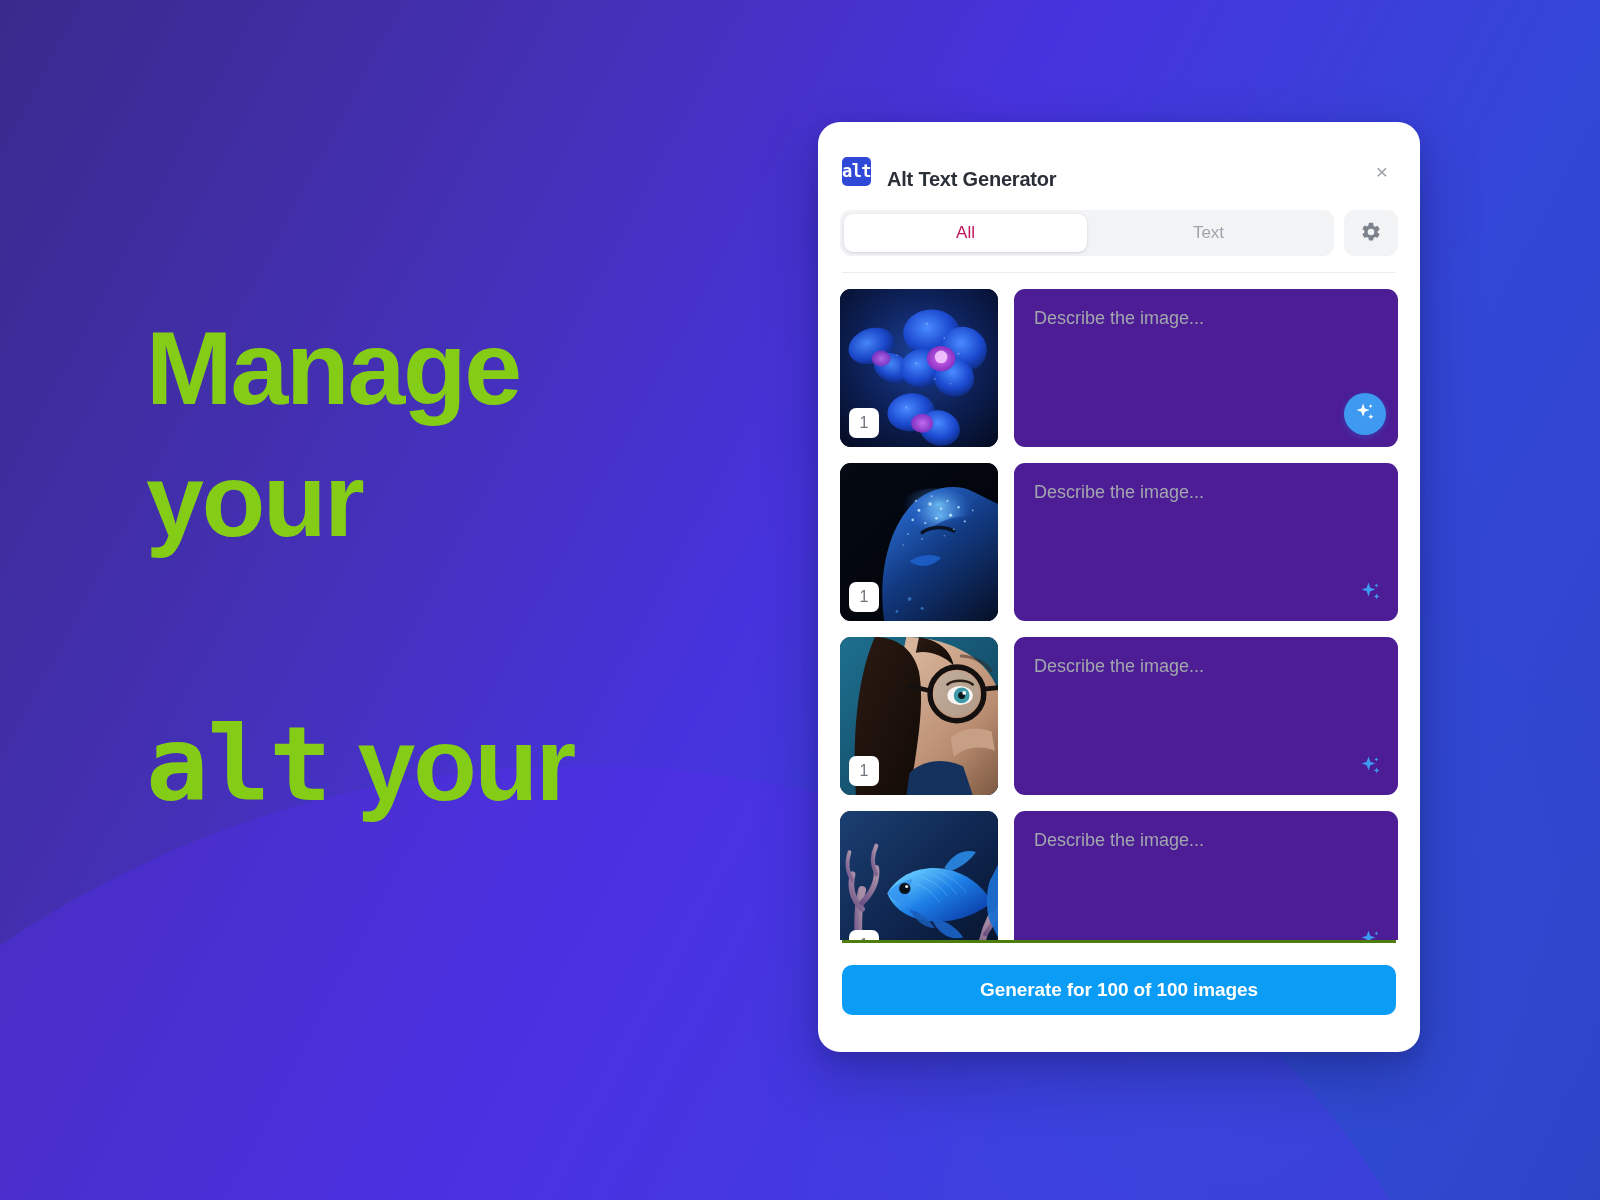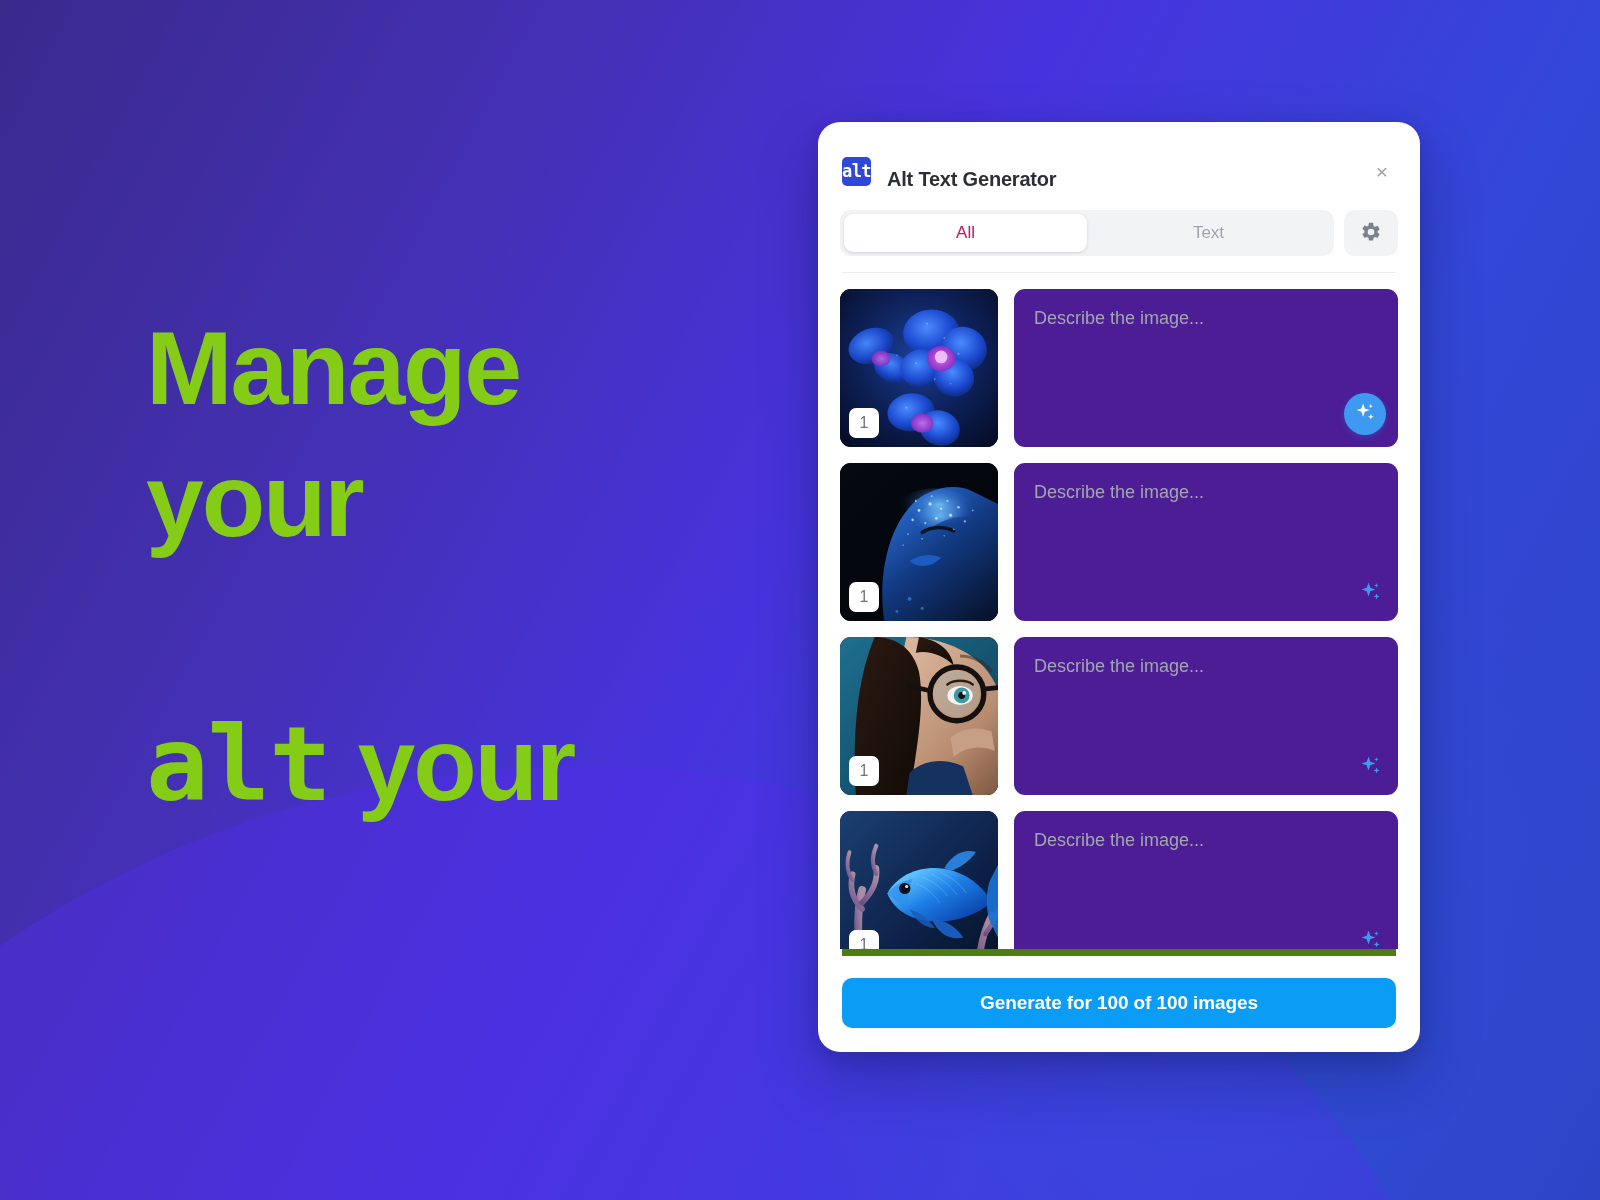--- a/index.html
+++ b/index.html
@@ -248,22 +248,22 @@
     bottom: 12px;
     border-radius: 50%;
     background: #3d9af0;
     box-shadow: 0 2px 6px rgba(40,120,220,0.35);
   }
   .sparkle.filled svg { width: 23px; height: 23px; }
 
   
   .footer {
     flex: 0 0 auto;
-    border-top: 7px solid #4d7c0f;
-    padding: 22px 0 24px 0;
+    border-top: 3px solid #4d7c0f;
+    padding: 22px 0 37px 0;
     margin: 0 2px;
   }
   .generate-btn {
     width: 100%;
     height: 50px;
     border: none;
     border-radius: 10px;
     background: #0b9cf5;
     color: #ffffff;
     font-size: 19px;

